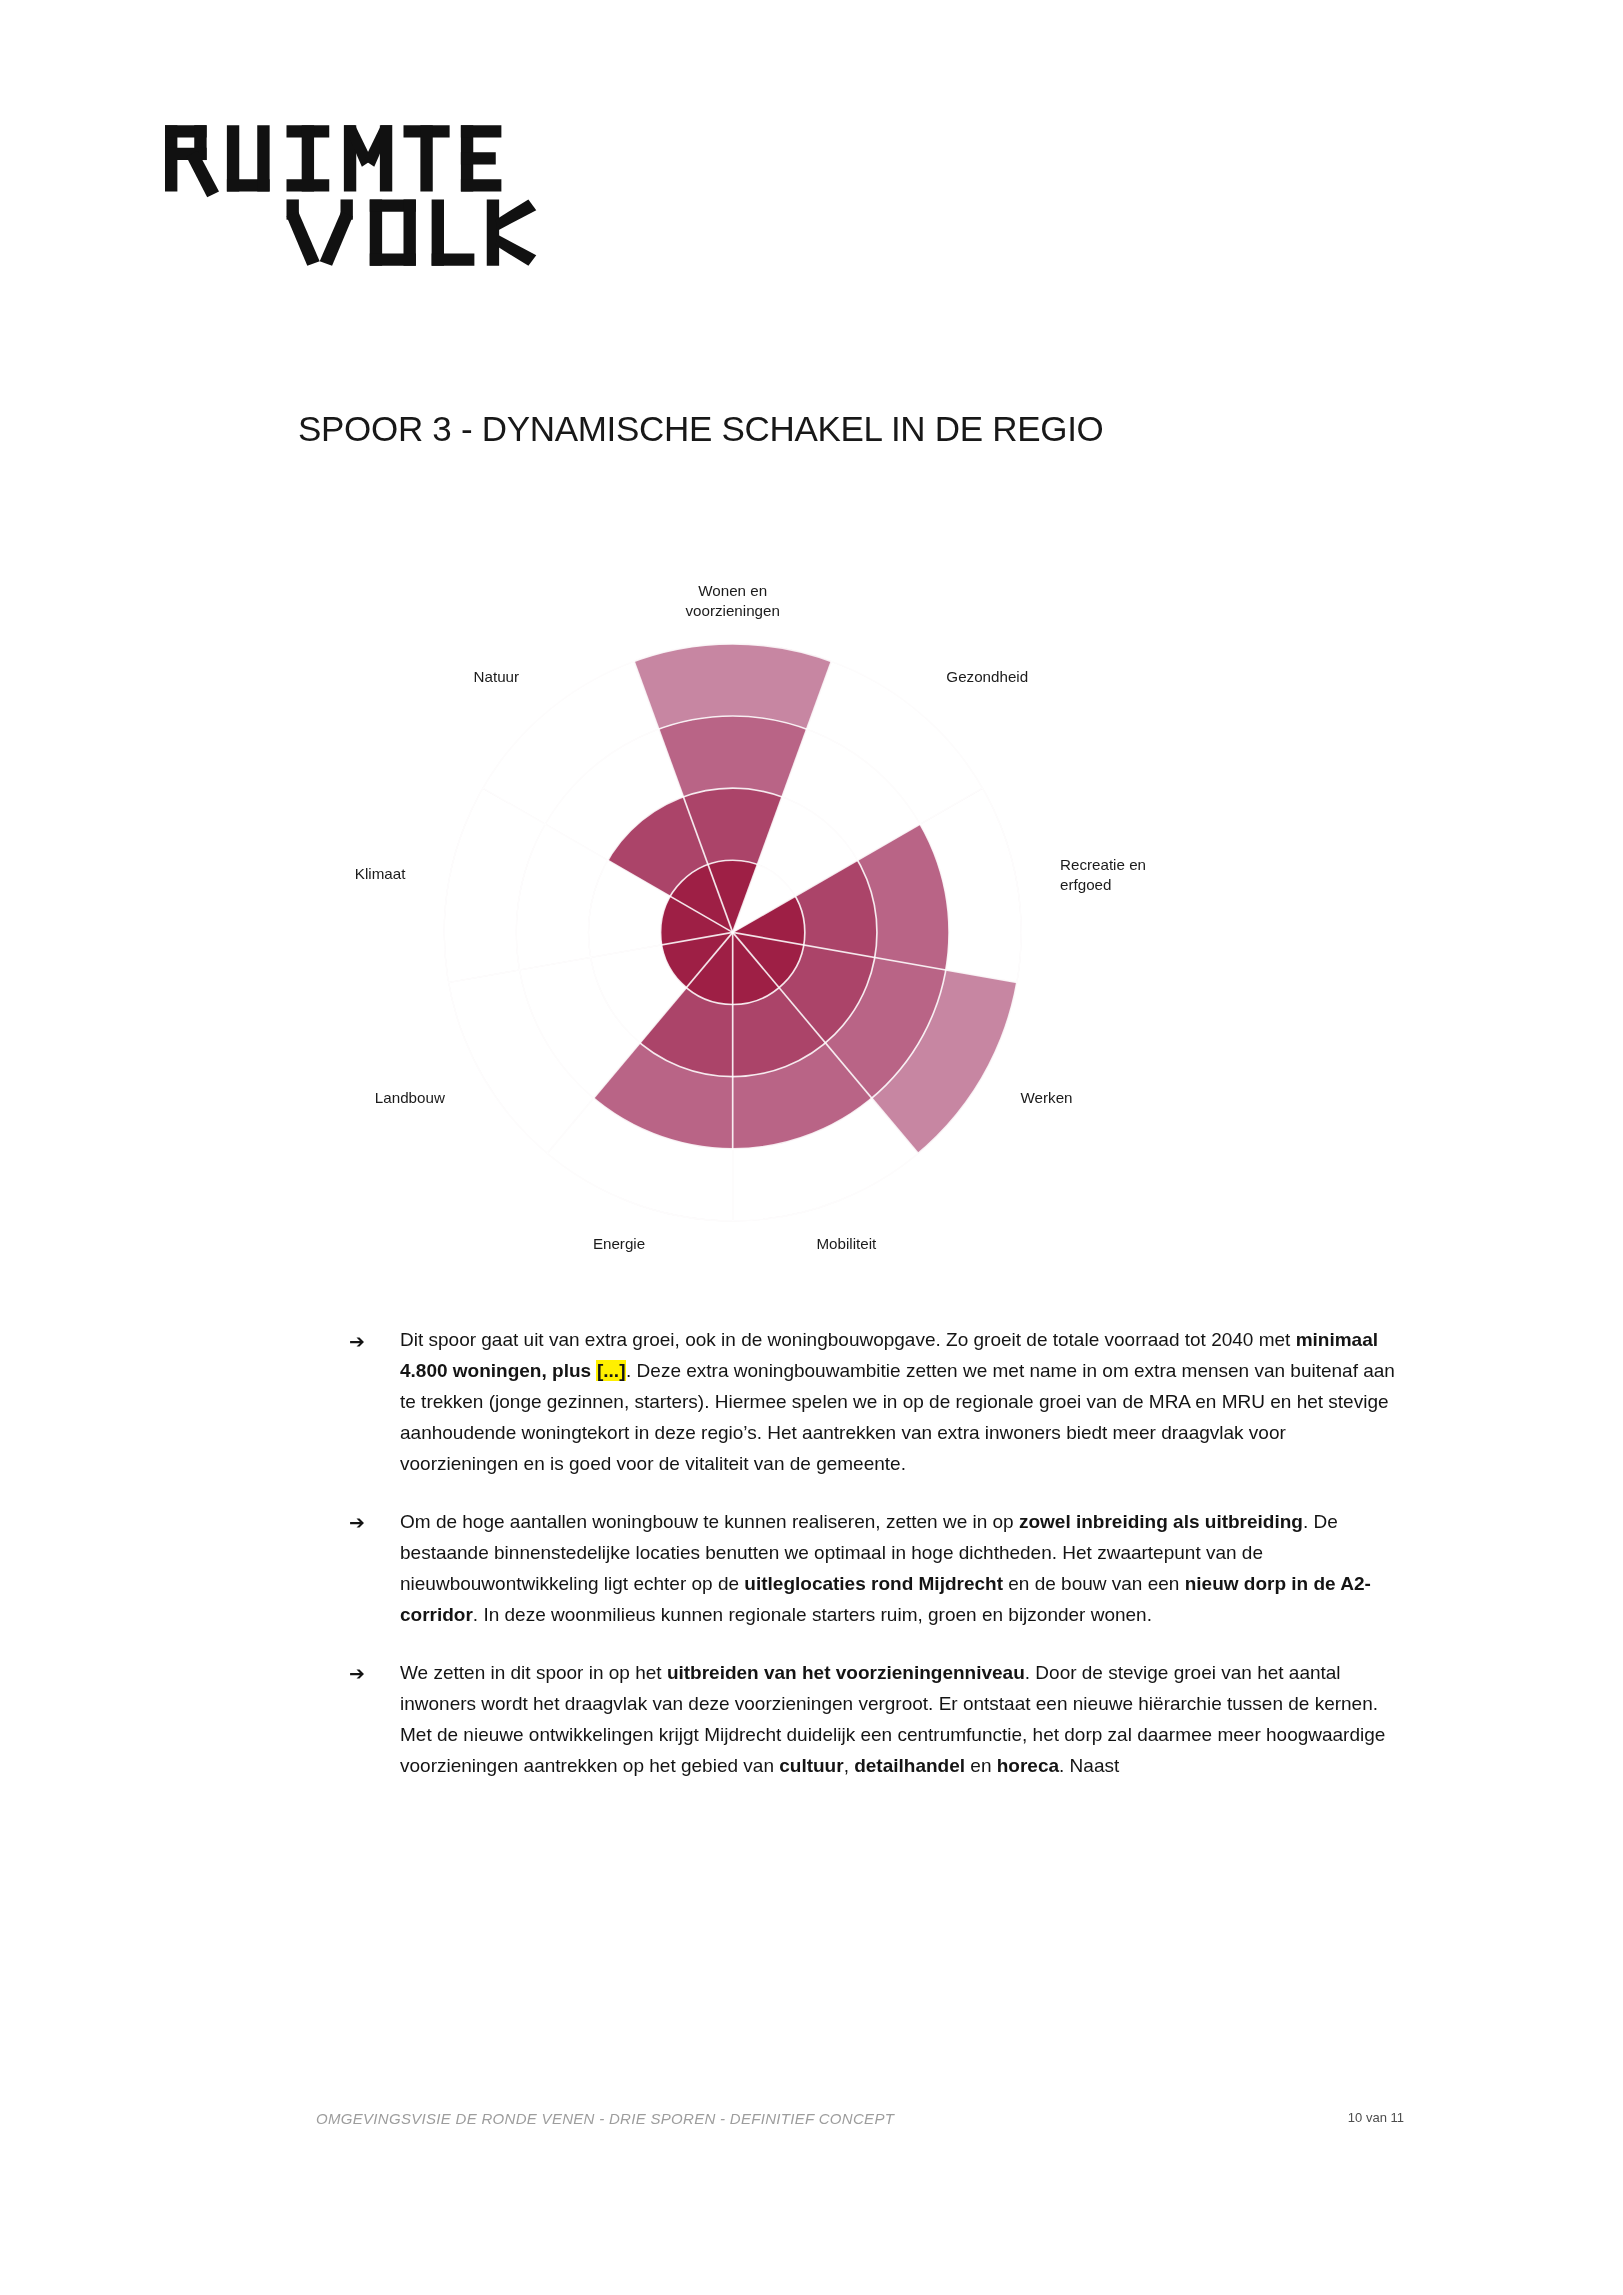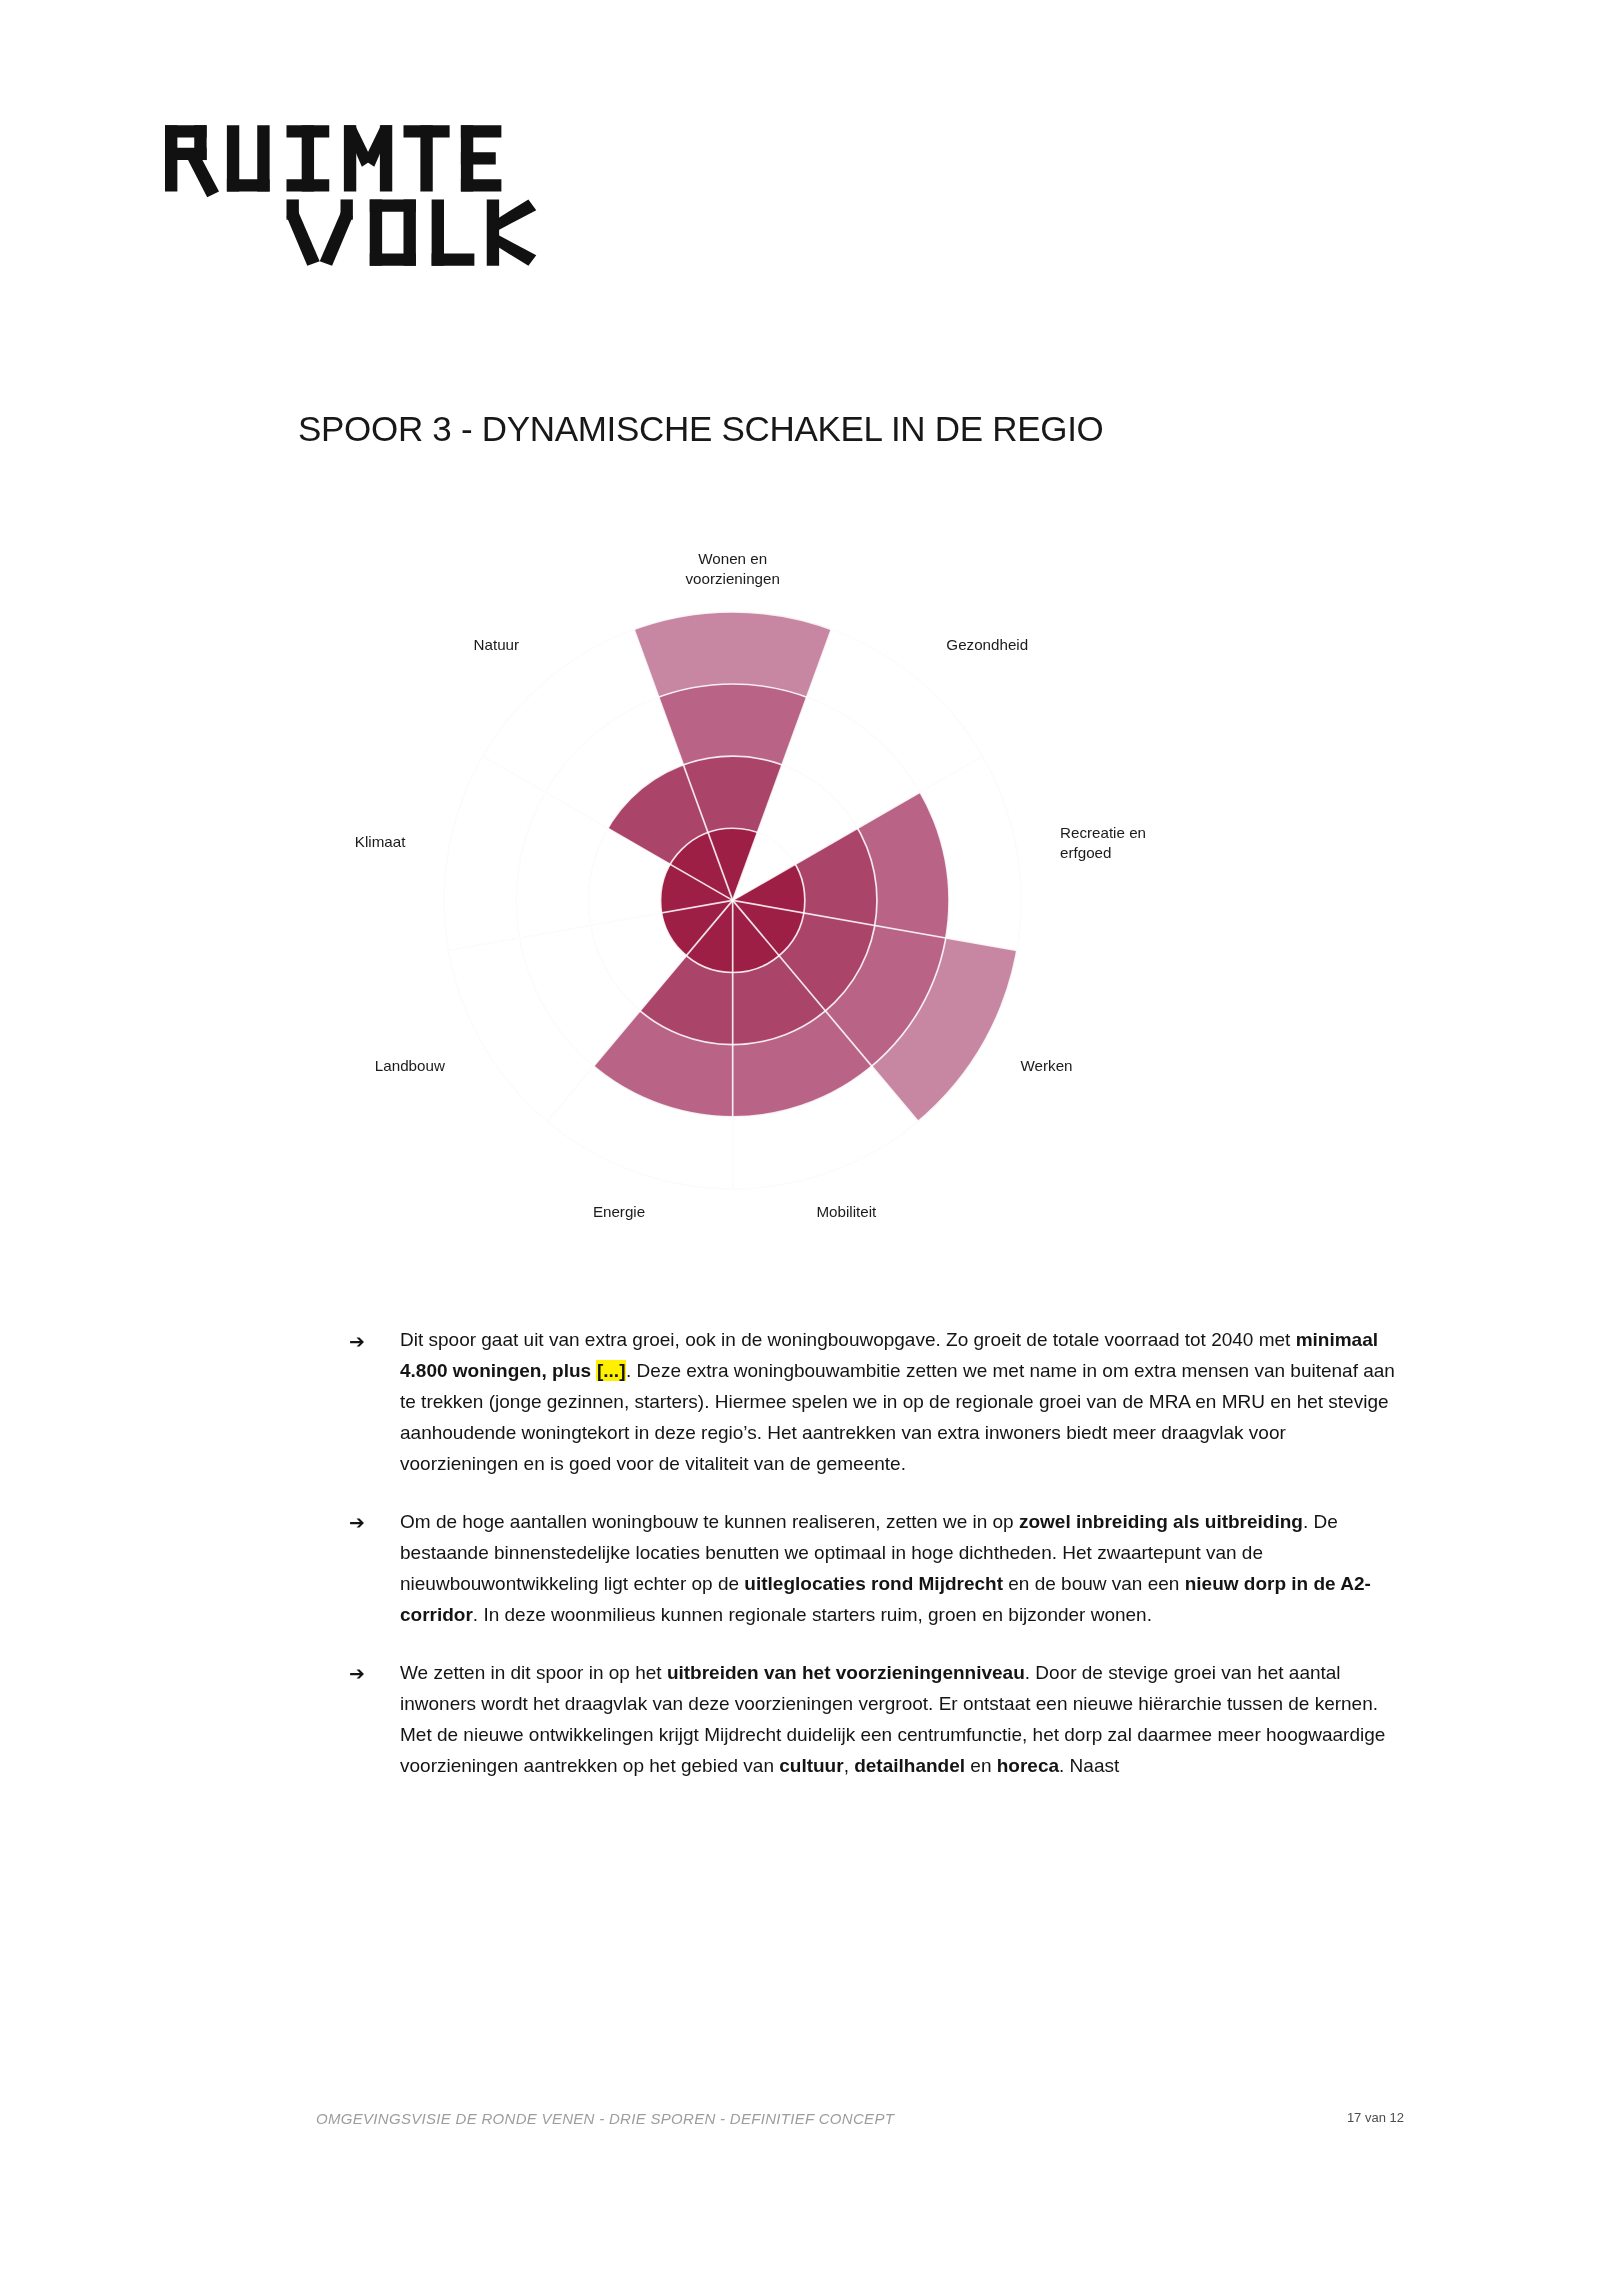--- a/index.html
+++ b/index.html
@@ -31,21 +31,21 @@
   
   .kenmerken{
     position:absolute;left:298px;top:487px;width:1069px;
     font-size:19px;line-height:1.52;color:#1a1a1a;
     font-style:italic;
   }
   .kenmerken b{font-style:normal;font-weight:700;}
 
   
   .chart-wrap{
-    position:absolute;left:298px;top:574px;
+    position:absolute;left:298px;top:606px;
     width:956px;height:709px;
   }
   .chart-wrap svg{display:block;width:100%;height:100%;overflow:visible;}
   .axis-label{
     font-family:"Liberation Sans", sans-serif;
     font-size:27px;fill:#1b1b1b;
   }
 
   
   .bullets{
@@ -216,16 +216,16 @@
       <span class="arrow">➔</span>
       <span class="btext"><span>Om de hoge aantallen woningbouw te kunnen realiseren, zetten we in op </span><b>zowel inbreiding als uitbreiding</b><span>. De bestaande binnenstedelijke locaties benutten we optimaal in hoge dichtheden. Het zwaartepunt van de nieuwbouwontwikkeling ligt echter op de </span><b>uitleglocaties rond Mijdrecht</b><span> en de bouw van een </span><b>nieuw dorp in de A2-corridor</b><span>. In deze woonmilieus kunnen regionale starters ruim, groen en bijzonder wonen.</span></span>
     </div>
     <div class="bullet">
       <span class="arrow">➔</span>
       <span class="btext"><span>We zetten in dit spoor in op het </span><b>uitbreiden van het voorzieningenniveau</b><span>. Door de stevige groei van het aantal inwoners wordt het draagvlak van deze voorzieningen vergroot. Er ontstaat een nieuwe hiërarchie tussen de kernen. Met de nieuwe ontwikkelingen krijgt Mijdrecht duidelijk een centrumfunctie, het dorp zal daarmee meer hoogwaardige voorzieningen aantrekken op het gebied van </span><b>cultuur</b><span>, </span><b>detailhandel</b><span> en </span><b>horeca</b><span>. Naast</span></span>
     </div>
   </div>
 
   <div class="footer-left">OMGEVINGSVISIE DE RONDE VENEN - DRIE SPOREN - DEFINITIEF CONCEPT</div>
-  <div class="footer-right">17 van 12</div>
+  <div class="footer-right">10 van 11</div>
 
 </div>
 
 
 </body></html>

